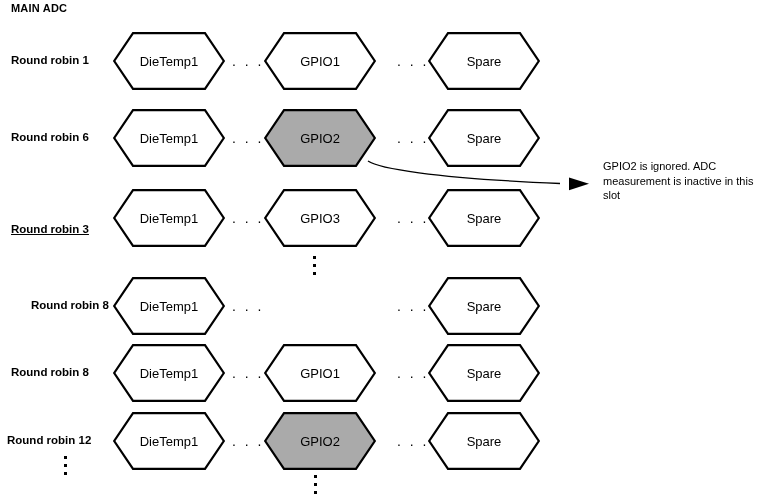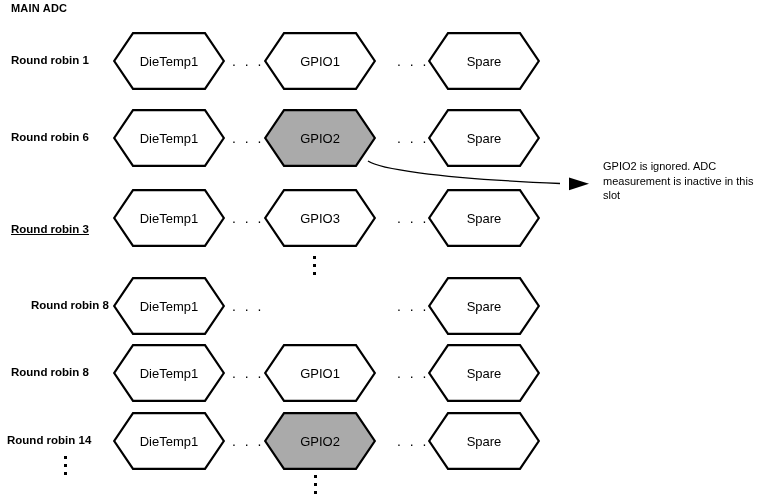--- a/index.html
+++ b/index.html
@@ -211,21 +211,21 @@
     <span class="hex-label">GPIO1</span>
   </div>
   <div class="hdots" style="left:397px; top:366px;">. . .</div>
   <div class="hex" style="left:428px; top:344px;">
     <svg viewBox="0 0 112 58">
         <polygon points="20,1.2 92,1.2 110.8,29 92,56.8 20,56.8 1.2,29" fill="#ffffff" stroke="#000000" stroke-width="2.2"></polygon>
       </svg>
     <span class="hex-label">Spare</span>
   </div>
 
-  <div class="row-label" style="left:7px; top:434px;">Round robin 14</div>
+  <div class="row-label" style="left:7px; top:434px;">Round robin 12</div>
   <div class="hex" style="left:113px; top:412px;">
     <svg viewBox="0 0 112 58">
         <polygon points="20,1.2 92,1.2 110.8,29 92,56.8 20,56.8 1.2,29" fill="#ffffff" stroke="#000000" stroke-width="2.2"></polygon>
       </svg>
     <span class="hex-label">DieTemp1</span>
   </div>
   <div class="hdots" style="left:232px; top:434px;">. . .</div>
   <div class="hex" style="left:264px; top:412px;">
     <svg viewBox="0 0 112 58">
         <polygon points="20,1.2 92,1.2 110.8,29 92,56.8 20,56.8 1.2,29" fill="#aaaaaa" stroke="#000000" stroke-width="2.2"></polygon>

